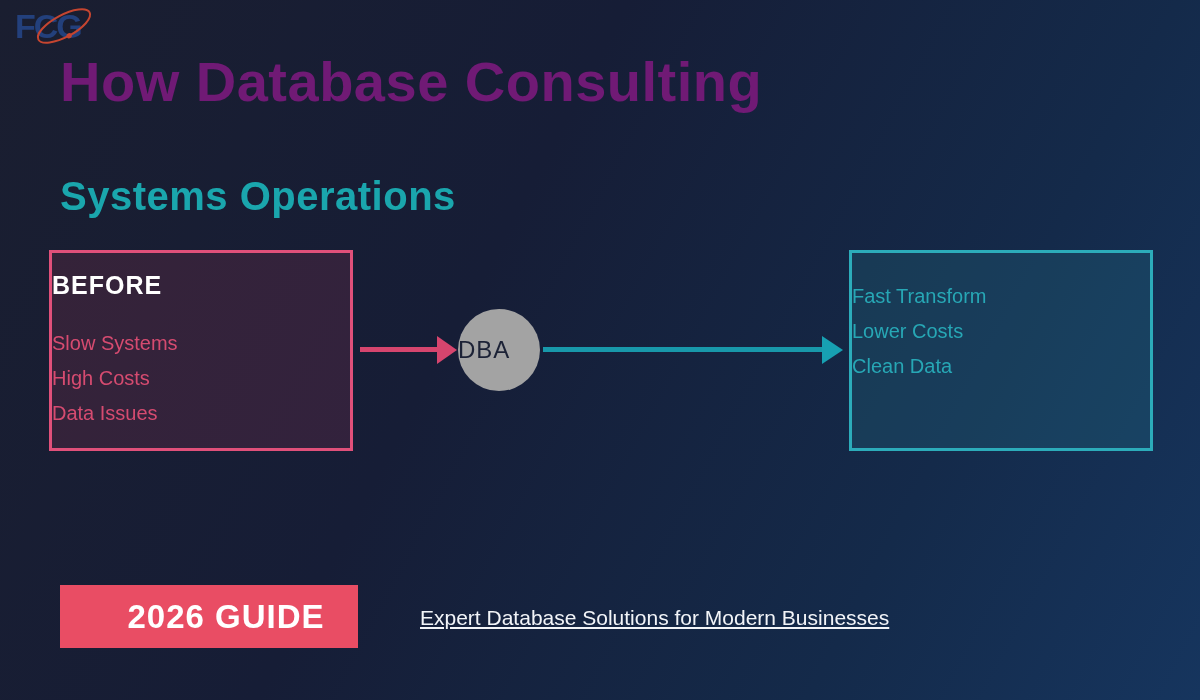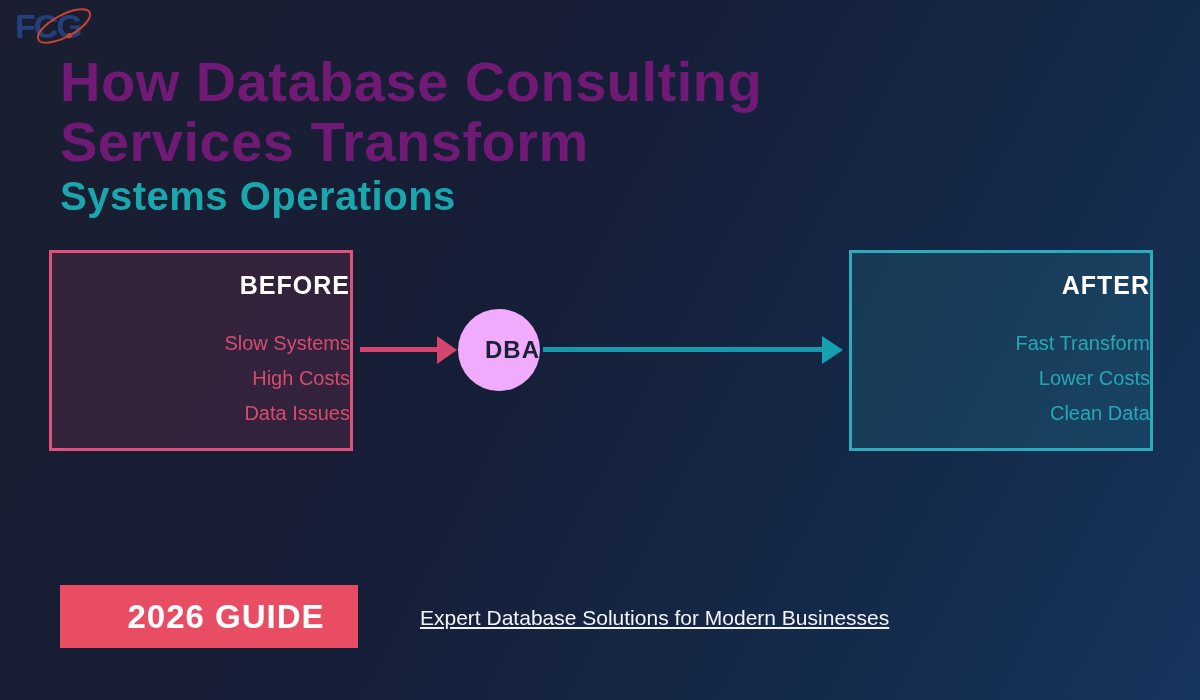--- a/index.html
+++ b/index.html
@@ -24,21 +24,21 @@
   }
   .subtitle {
     position: absolute; left: 60px; top: 174px;
     font-size: 40px; font-weight: bold; color: #1aa6ad;
     letter-spacing: 0.5px;
   }
 
   
   .state-box {
     position: absolute; top: 250px; width: 304px; height: 201px;
-    text-align: right;
+    text-align: left;
   }
   .before-box {
     left: 49px;
     border: 3px solid #e0507a;
     background: rgba(224, 72, 108, 0.14);
   }
   .after-box {
     left: 849px;
     border: 3px solid #2cacba;
     background: rgba(44, 172, 186, 0.15);
@@ -62,23 +62,23 @@
   }
   .pink-shaft { left: 360px; width: 79px; background: #d6456e; }
   .pink-head  { left: 437px; border-left: 20px solid #d6456e; }
   .teal-shaft { left: 543px; width: 281px; background: #1898aa; }
   .teal-head  { left: 822px; border-left: 21px solid #17a0b2; }
 
   
   .dba-circle {
     position: absolute; left: 458px; top: 309px;
     width: 82px; height: 82px; border-radius: 50%;
-    background: #f0abfc;
-    display: flex; align-items: center; justify-content: flex-end;
-    font-size: 24px; font-weight: bold; color: #1c2236;
+    background: #a3a3a3;
+    display: flex; align-items: center; justify-content: flex-start;
+    font-size: 24px; font-weight: normal; color: #1c2236;
     letter-spacing: 1px;
   }
 
   
   .guide-badge {
     position: absolute; left: 60px; top: 585px;
     width: 298px; height: 63px;
     background: #e94d64;
     display: flex; align-items: center; justify-content: center;
     font-size: 33px; font-weight: bold; color: #ffffff;
@@ -100,21 +100,20 @@
       <text x="3" y="36" font-family="Liberation Sans, sans-serif" font-size="34" font-weight="bold" fill="#23407c" letter-spacing="-2">FCG</text>
       <g transform="rotate(-28 52 24)">
         <ellipse cx="52" cy="24" rx="29" ry="11" fill="none" stroke="#c54530" stroke-width="2"></ellipse>
         <circle cx="52" cy="35" r="2.6" fill="#c54530"></circle>
       </g>
     </svg>
   </div>
 
   <div class="title">
     <div>How Database Consulting</div>
-    <div>Services Transform</div>
   </div>
   <div class="subtitle">Systems Operations</div>
 
   <div class="state-box before-box">
     <div class="state-title">BEFORE</div>
     <ul class="state-items">
       <li>Slow Systems</li>
       <li>High Costs</li>
       <li>Data Issues</li>
     </ul>
@@ -124,21 +123,20 @@
   <div class="arrow-head pink-head"></div>
 
   <div class="dba-circle">
     <span>DBA</span>
   </div>
 
   <div class="arrow-shaft teal-shaft"></div>
   <div class="arrow-head teal-head"></div>
 
   <div class="state-box after-box">
-    <div class="state-title">AFTER</div>
     <ul class="state-items">
       <li>Fast Transform</li>
       <li>Lower Costs</li>
       <li>Clean Data</li>
     </ul>
   </div>
 
   <div class="guide-badge">
     <span>2026 GUIDE</span>
   </div>

